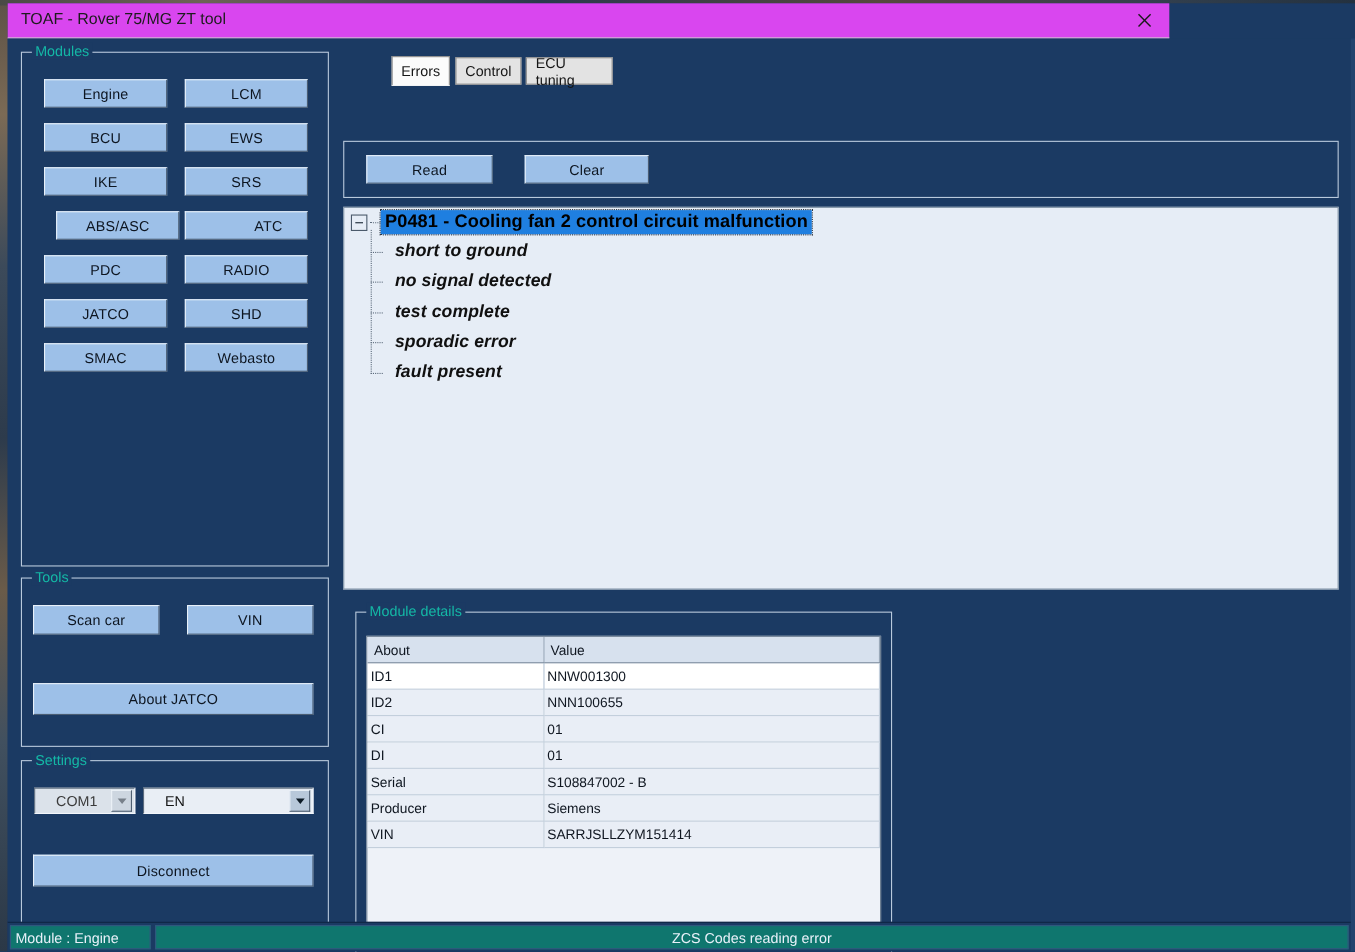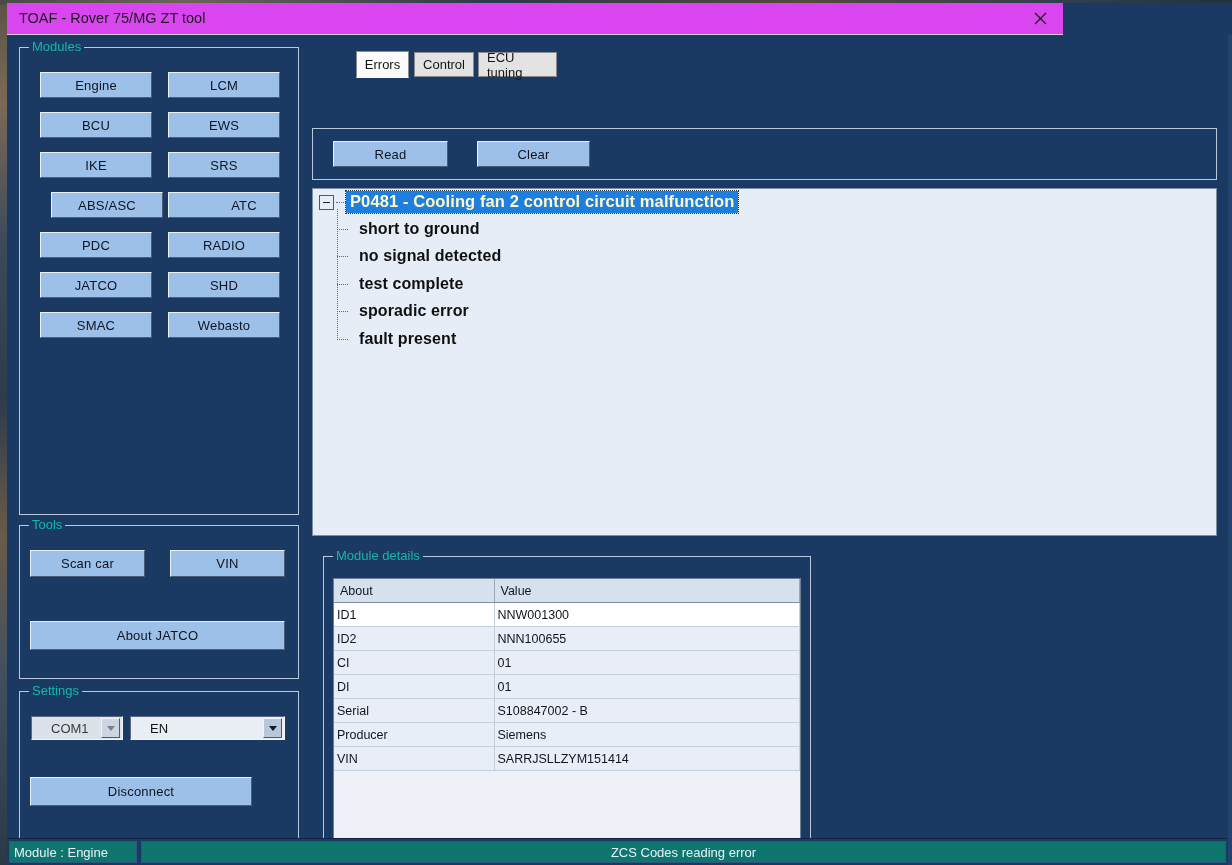--- a/index.html
+++ b/index.html
@@ -177,21 +177,21 @@
     width: 7px; height: 1px;
     background: #1a2733;
   }
   .dotted-h {
     width: 10px;
     border-top: 1px dotted #5c6b7c;
     flex: 0 0 auto;
   }
   .root-label {
     background: #1f7fe0;
-    color: #fef9c3;
+    color: #000000;
     font-size: 16.5px;
     font-weight: bold;
     padding: 1px 4px 2px 4px;
     outline: 1px dotted #2b3440;
     white-space: nowrap;
     letter-spacing: 0.1px;
   }
   .child-wrap {
     position: relative;
     margin-left: 24px;
@@ -207,20 +207,21 @@
   .tree-child {
     position: relative;
     height: 27.5px;
     display: flex;
     align-items: center;
     font-size: 16px;
     font-weight: bold;
     color: #101010;
     letter-spacing: 0.1px;
     cursor: pointer;
+    font-style: italic;
   }
   .tree-child::before {
     content: "";
     position: absolute;
     left: -22px; top: 50%;
     width: 11px;
     border-top: 1px dotted #5c6b7c;
   }
 
   
@@ -416,21 +417,21 @@
         </span>
       </div>
 
       <div class="combo" style="left:110px; top:24px; width:155px;">
         <span class="combo-value">EN</span>
         <span class="combo-arrow">
           <span class="arrow-glyph"></span>
         </span>
       </div>
 
-      <div class="btn" style="left:10px; top:85px; width:222px; height:29px;">Disconnect</div>
+      <div class="btn" style="left:10px; top:85px; width:255px; height:29px;">Disconnect</div>
     </div>
 
     <div class="groupbox" id="details-group">
       <span class="gb-title">Module details</span>
       <div id="details-table">
         <table class="grid">
           <colgroup>
               <col class="c-name">
               <col>
             </colgroup>

